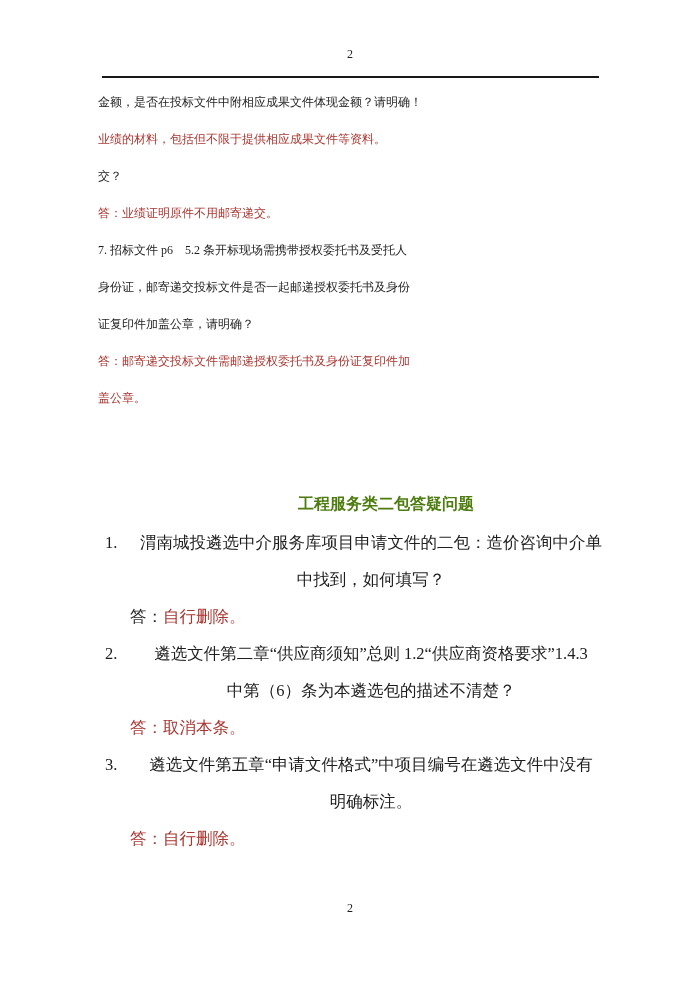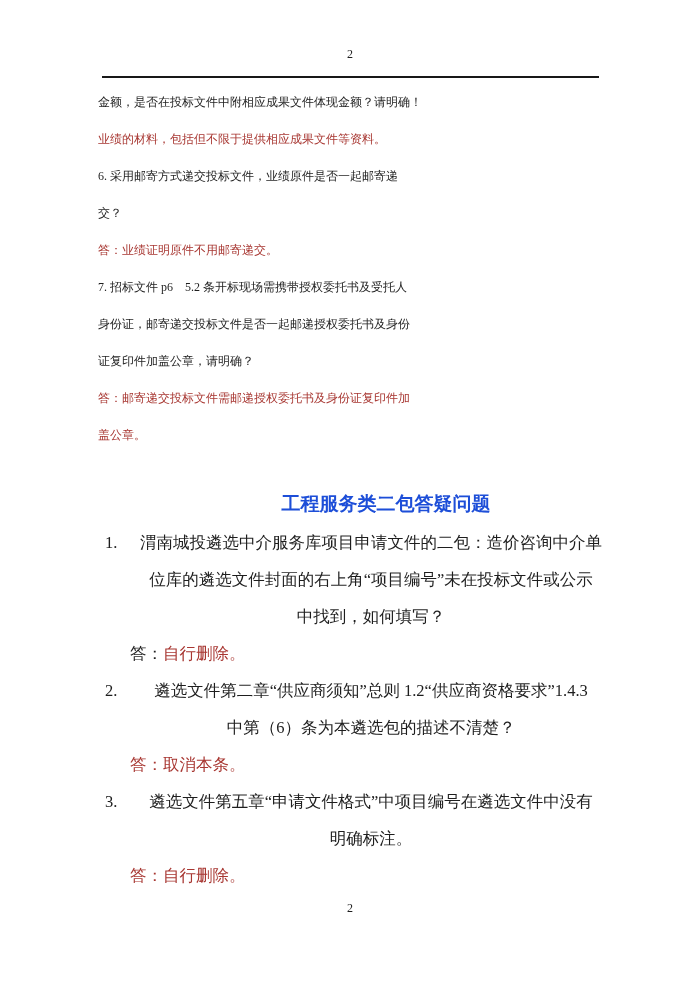--- a/index.html
+++ b/index.html
@@ -32,21 +32,21 @@
     font-size:12px;line-height:37px;
   }
   .sec1 .para{margin:0;}
   .sec1 .line{white-space:nowrap;}
   .sec1 .para.answer{color:var(--red);}
   .heading{
     position:absolute;left:98px;top:486px;width:504px;margin:0;
     box-sizing:border-box;padding-left:72px;
     text-align:center;
     font-family:"Liberation Sans", sans-serif;
-    font-size:19px;font-weight:bold;line-height:36px;color:#1d4ed8;
+    font-size:16px;font-weight:bold;line-height:36px;color:#4d7c0f;
   }
   .sec2{
     position:absolute;left:98px;top:524px;width:506px;
     font-size:16.5px;line-height:37px;
   }
   .item{display:flex;}
   .item .num{
     flex:none;width:40px;box-sizing:border-box;padding-left:7px;
   }
   .item .body{flex:1;}
@@ -64,21 +64,20 @@
   <div class="header-rule"></div>
 
   <div class="sec1">
     <div class="para question">
       <div class="line">金额，是否在投标文件中附相应成果文件体现金额？请明确！</div>
     </div>
     <div class="para answer">
       <div class="line">业绩的材料，包括但不限于提供相应成果文件等资料。</div>
     </div>
     <div class="para question">
-      <div class="line">6. 采用邮寄方式递交投标文件，业绩原件是否一起邮寄递</div>
       <div class="line">交？</div>
     </div>
     <div class="para answer">
       <div class="line">答：业绩证明原件不用邮寄递交。</div>
     </div>
     <div class="para question">
       <div class="line">7. 招标文件 p6　5.2 条开标现场需携带授权委托书及受托人</div>
       <div class="line">身份证，邮寄递交投标文件是否一起邮递授权委托书及身份</div>
       <div class="line">证复印件加盖公章，请明确？</div>
     </div>
@@ -89,21 +88,20 @@
   </div>
 
   <h2 class="heading">工程服务类二包答疑问题</h2>
 
   <div class="sec2">
 
     <div class="item">
       <span class="num">1.</span>
       <div class="body">
         <div class="line">渭南城投遴选中介服务库项目申请文件的二包：造价咨询中介单</div>
-        <div class="line">位库的遴选文件封面的右上角“项目编号”未在投标文件或公示</div>
         <div class="line">中找到，如何填写？</div>
         <p class="ans">
           <span class="ans-prefix" style="color: rgb(30, 30, 30);">答：</span><span class="ans-text">自行删除。</span>
         </p>
       </div>
     </div>
 
     <div class="item">
       <span class="num">2.</span>
       <div class="body">

